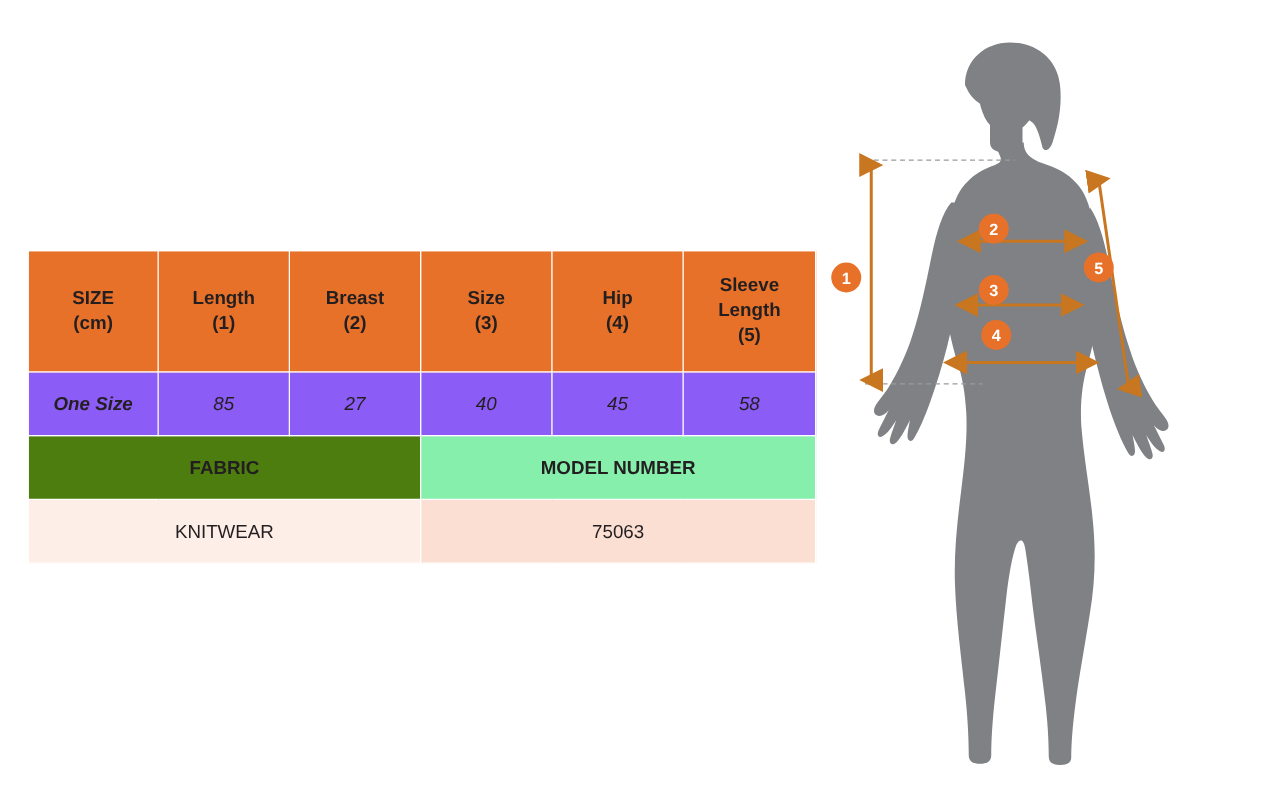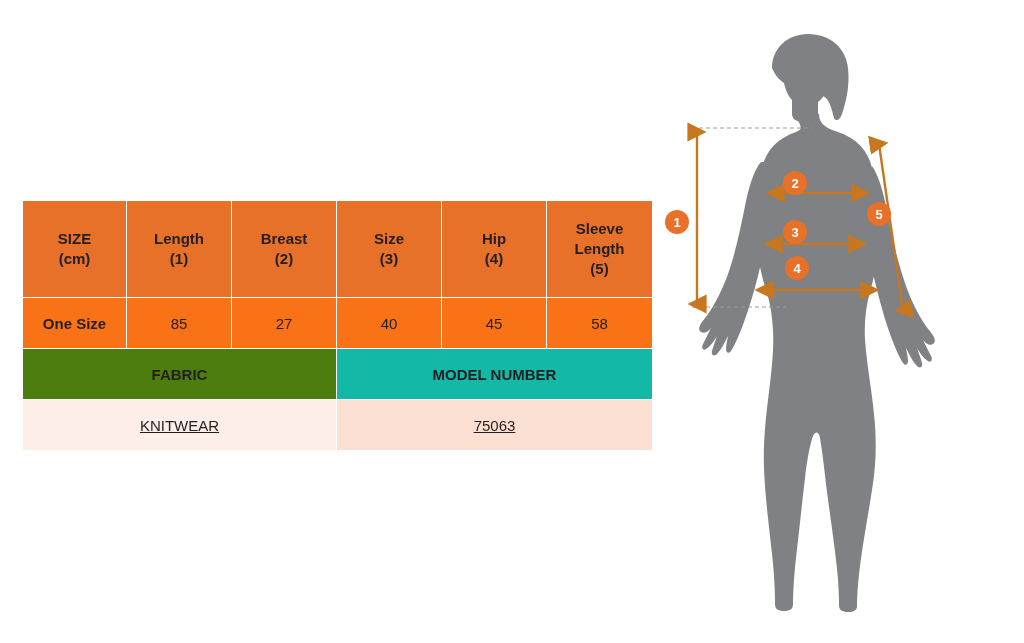--- a/index.html
+++ b/index.html
@@ -33,42 +33,42 @@
   }
   .head-cell {
     background: #e8712a;
     color: #ffffff;
     font-weight: bold;
     height: 94px;
     line-height: 1.35;
     font-size: 15.5px;
   }
   .val-cell {
-    background: #f97316;
+    background: #8b5cf6;
     height: 48px;
     font-size: 15.5px;
+    font-style: italic;
   }
   .val-cell.first {
     font-weight: bold;
     font-size: 15px;
   }
   .sub-head {
-    background: #14b8a6;
+    background: #86efac;
     height: 48px;
     font-weight: bold;
     font-size: 15.5px;
   }
   .sub-head.lighter {
     background: #4d7c0f;
   }
   .sub-val {
     background: #fbdfd2;
     height: 48px;
     font-size: 15.5px;
-    text-decoration: underline;
   }
   .sub-val.lighter {
     background: #fdeee7;
   }
   .cell-line { display: block; }
 
   
   #figure-panel {
     position: absolute;
     left: 660px;

